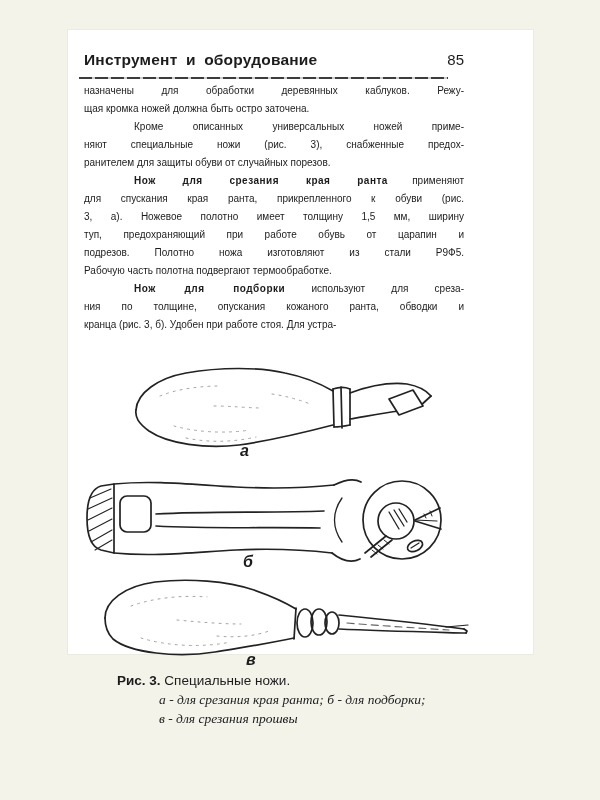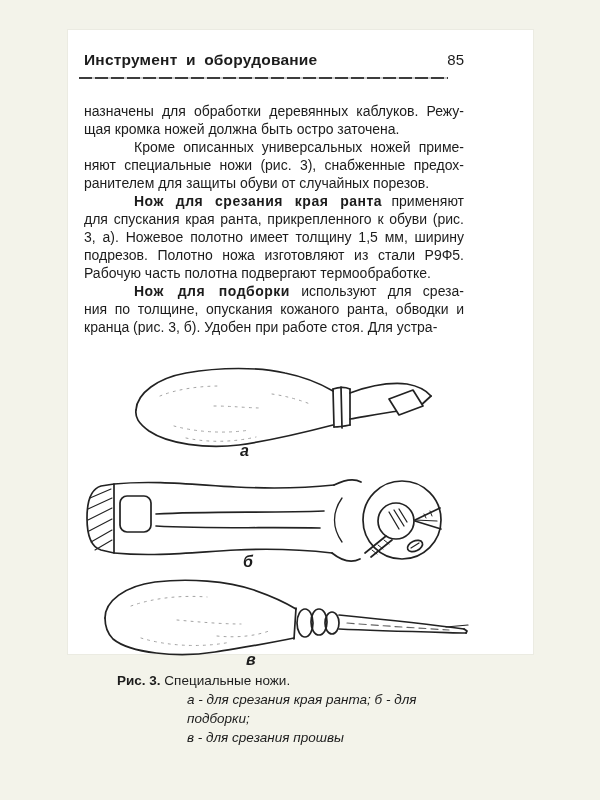--- a/index.html
+++ b/index.html
@@ -20,35 +20,35 @@
     position:absolute; left:16px; top:21px; width:380px;
     display:flex; justify-content:space-between; align-items:baseline;
   }
   .rh-title { font-weight:700; font-size:15.5px; letter-spacing:.2px; word-spacing:4px; }
   .rh-page  { font-size:15px; }
   .head-rule {
     position:absolute; left:11px; top:47px; width:369px; height:2px;
     background:repeating-linear-gradient(90deg,#3c3c3c 0 13px, rgba(60,60,60,.25) 13px 16px);
   }
   .body-text {
-    position:absolute; left:16px; top:72px; width:380px;
-    font-size:14px; line-height:18px;
+    position:absolute; left:16px; top:52px; width:380px;
+    font-size:10px; line-height:18px;
   }
   .ln { height:18px; }
   .j { text-align:justify; text-align-last:justify; }
   .ind { text-indent:50px; }
   .lead { font-weight:700; letter-spacing:.5px; word-spacing:2px; }
   .knife { position:absolute; }
   .knife svg { display:block; width:100%; height:100%; }
   .fig-label {
     position:absolute; font-style:italic; font-weight:700; font-size:16px;
   }
   .caption { position:absolute; left:49px; top:641px; width:340px; font-size:13.5px; line-height:19px; }
   .cap-fig { font-weight:700; }
-  .cap-detail { font-style:italic; margin-left:70px; }
+  .cap-detail { font-style:italic; margin-left:42px;font-family:Liberation Serif, serif; }
 </style>
 </head>
 <body>
 
 <div class="page">
 
   <header class="running-head">
     <span class="rh-title">Инструмент и оборудование</span>
     <span class="rh-page">85</span>
   </header>
@@ -56,20 +56,21 @@
 
   <main class="body-text">
     <p class="ln j">назначены для обработки деревянных каблуков. Режу-</p>
     <p class="ln">щая кромка ножей должна быть остро заточена.</p>
     <p class="ln j ind">Кроме описанных универсальных ножей приме-</p>
     <p class="ln j">няют специальные ножи (рис. 3), снабженные предох-</p>
     <p class="ln">ранителем для защиты обуви от случайных порезов.</p>
     <p class="ln j ind"><b class="lead">Нож для срезания края ранта</b><span> применяют</span></p>
     <p class="ln j">для спускания края ранта, прикрепленного к обуви (рис.</p>
     <p class="ln j">3, а). Ножевое полотно имеет толщину 1,5 мм, ширину</p>
+    <p class="ln j">туп, предохраняющий при работе обувь от царапин и</p>
     <p class="ln j">подрезов. Полотно ножа изготовляют из стали Р9Ф5.</p>
     <p class="ln">Рабочую часть полотна подвергают термообработке.</p>
     <p class="ln j ind"><b class="lead">Нож для подборки</b><span> используют для среза-</span></p>
     <p class="ln j">ния по толщине, опускания кожаного ранта, обводки и</p>
     <p class="ln">кранца (рис. 3, б). Удобен при работе стоя. Для устра-</p>
   </main>
 
   <div class="knife" style="left:54px; top:334px; width:322px; height:86px;">
     <svg viewBox="0 0 322 86" xmlns="http://www.w3.org/2000/svg">
       <g stroke="#222" fill="none" stroke-width="1.7" stroke-linecap="round" stroke-linejoin="round">

